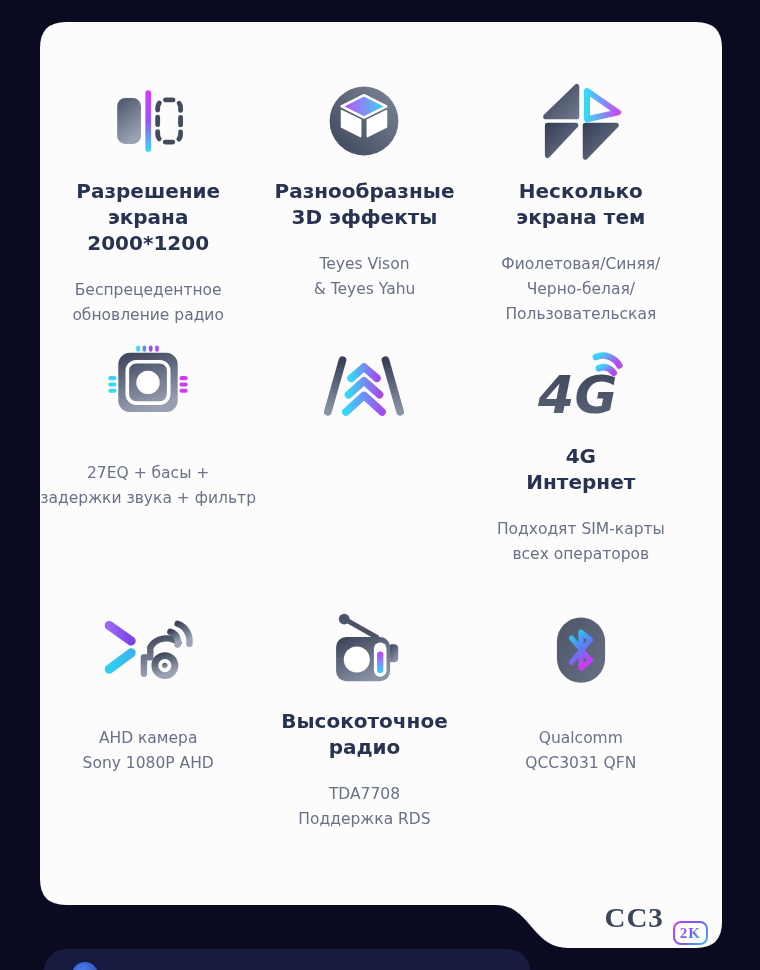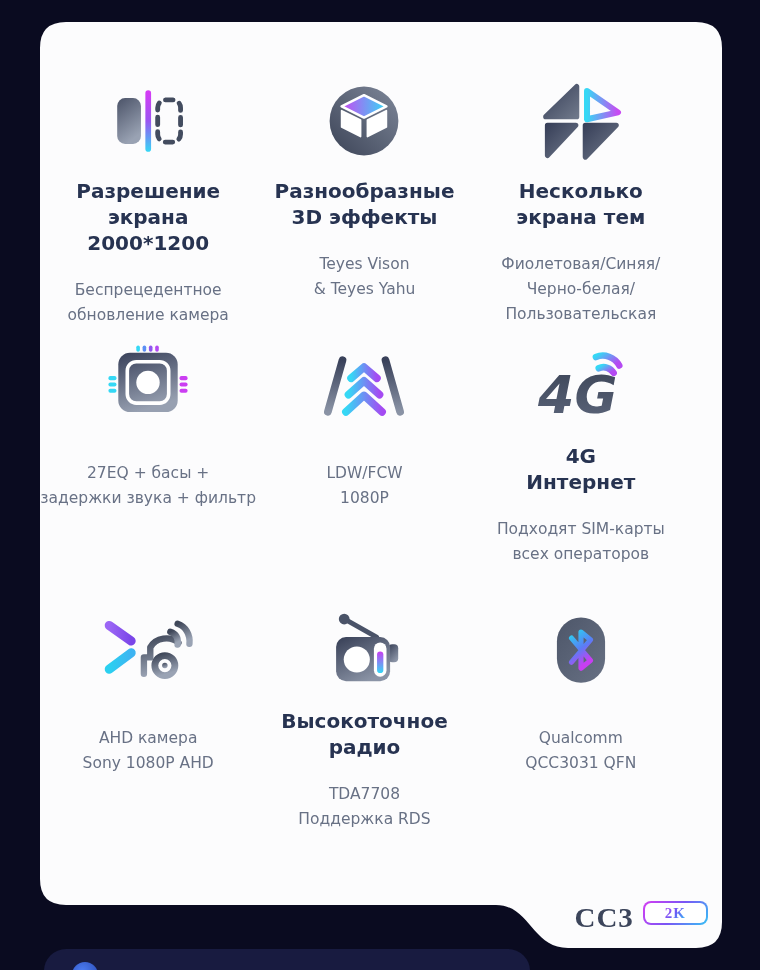--- a/index.html
+++ b/index.html
@@ -49,24 +49,25 @@
   .logo-text {
     font-size: 29px;
     font-weight: 800;
     letter-spacing: 1px;
     color: #3c455b;
     transform: scaleY(0.96);
   }
   .badge-2k {
     border: 2.5px solid transparent;
     border-radius: 8px;
-    padding: 1px 20px;
+    padding: 1px 5px;
     background:
       linear-gradient(#ffffff, #ffffff) padding-box,
       linear-gradient(130deg, #d63ef2 0%, #7a55f5 50%, #35c3f5 100%) border-box;
+    margin-top: 20px;
   }
   .badge-2k span {
     font-size: 15px;
     font-weight: bold;
     letter-spacing: 1px;
     background: linear-gradient(130deg, #b44af2, #6a5af5, #35c8f5);
     -webkit-background-clip: text;
     background-clip: text;
     color: transparent;
   }
@@ -115,21 +116,21 @@
           </linearGradient>
         </defs>
         <rect x="15" y="24" width="27" height="52" rx="9" fill="url(#m1)"></rect>
         <rect x="47" y="15" width="6.5" height="70" rx="3.2" fill="url(#a1)"></rect>
         <rect x="61" y="26" width="26" height="48" rx="9" fill="none" stroke="#434c5f" stroke-width="5.5" stroke-dasharray="8.5 8" stroke-linecap="round"></rect>
       </svg>
     </div>
     <div class="feature-title">Разрешение экрана
 2000*1200</div>
     <div class="feature-sub">Беспрецедентное
-обновление камера</div>
+обновление радио</div>
   </div>
 
   <div class="cell">
     <div class="icon-box">
       <svg width="86" height="86" viewBox="0 0 100 100">
         <defs>
           <linearGradient id="m2" x1="0" y1="1" x2="1" y2="0">
             <stop offset="0" stop-color="#3c4457"></stop>
               <stop offset="1" stop-color="#7e8799"></stop>
           </linearGradient>
@@ -217,22 +218,20 @@
               <stop offset="1" stop-color="#a44af2"></stop>
           </linearGradient>
         </defs>
         <line x1="25" y1="20" x2="8" y2="80" stroke="url(#m5)" stroke-width="9" stroke-linecap="round"></line>
         <line x1="75" y1="20" x2="92" y2="80" stroke="url(#m5)" stroke-width="9" stroke-linecap="round"></line>
         <path d="M35,41 L50,28 L65,41" fill="none" stroke="url(#a5)" stroke-width="9" stroke-linecap="round" stroke-linejoin="round"></path>
         <path d="M32,60 L50,44 L68,60" fill="none" stroke="url(#a5)" stroke-width="9" stroke-linecap="round" stroke-linejoin="round"></path>
         <path d="M29,80 L50,61 L71,80" fill="none" stroke="url(#a5)" stroke-width="9" stroke-linecap="round" stroke-linejoin="round"></path>
       </svg>
     </div>
-    <div class="feature-sub">LDW/FCW
-1080P</div>
   </div>
 
   <div class="cell">
     <div class="icon-box">
       <svg width="96" height="84" viewBox="0 0 100 90">
         <defs>
           <linearGradient id="m6" x1="0" y1="0" x2="0" y2="1">
             <stop offset="0" stop-color="#3c4457"></stop>
               <stop offset="1" stop-color="#5c667b"></stop>
           </linearGradient>

